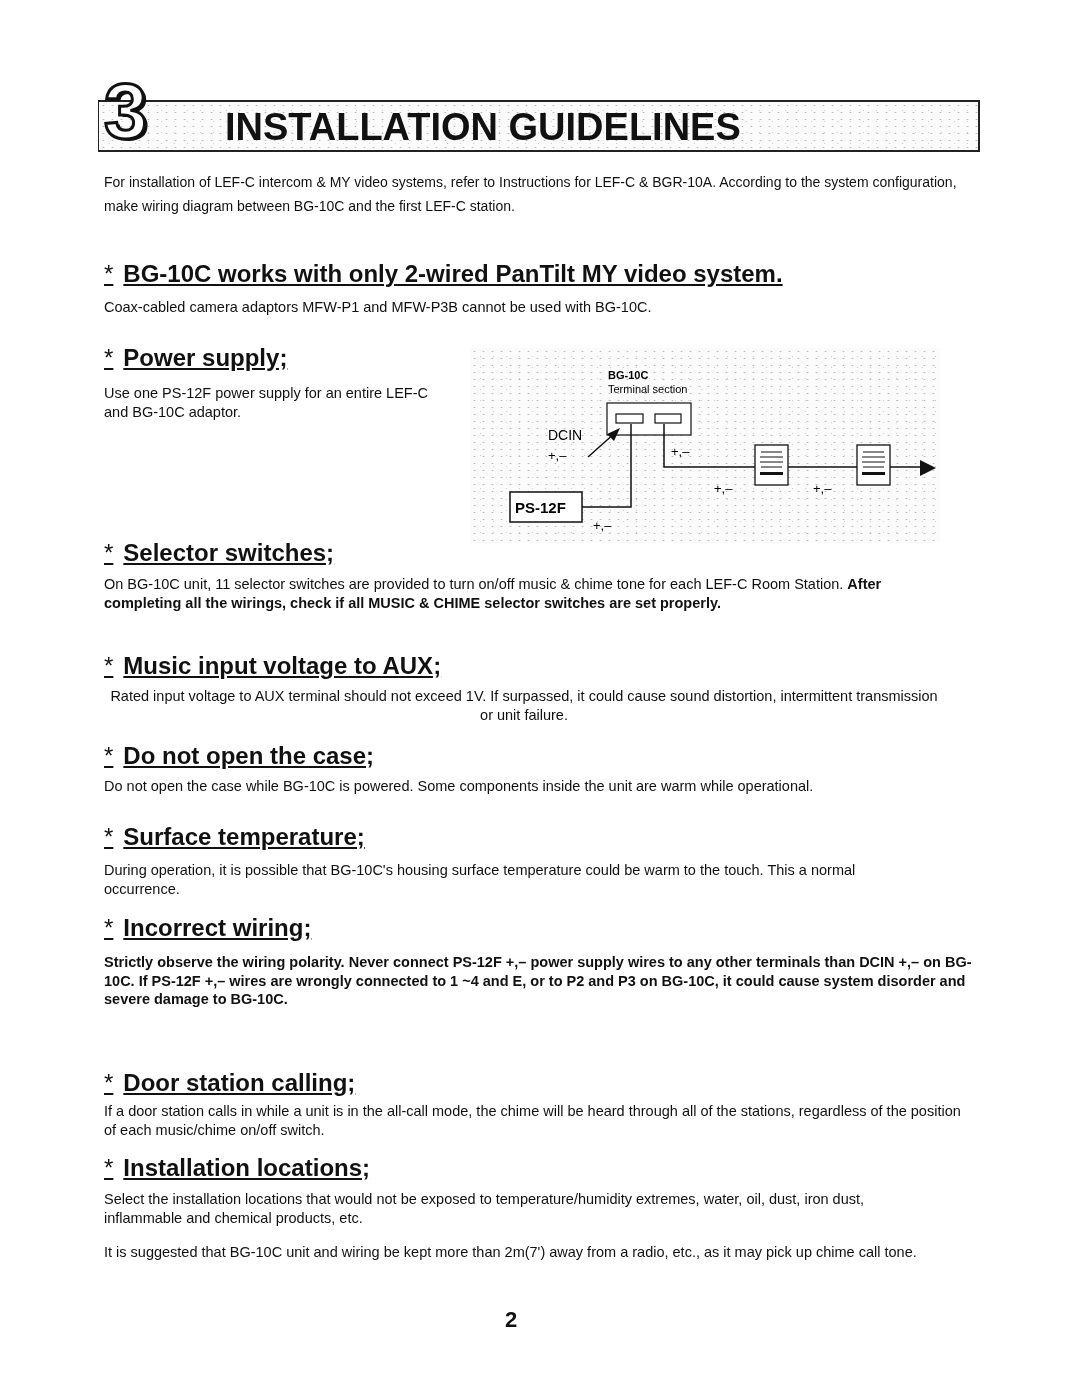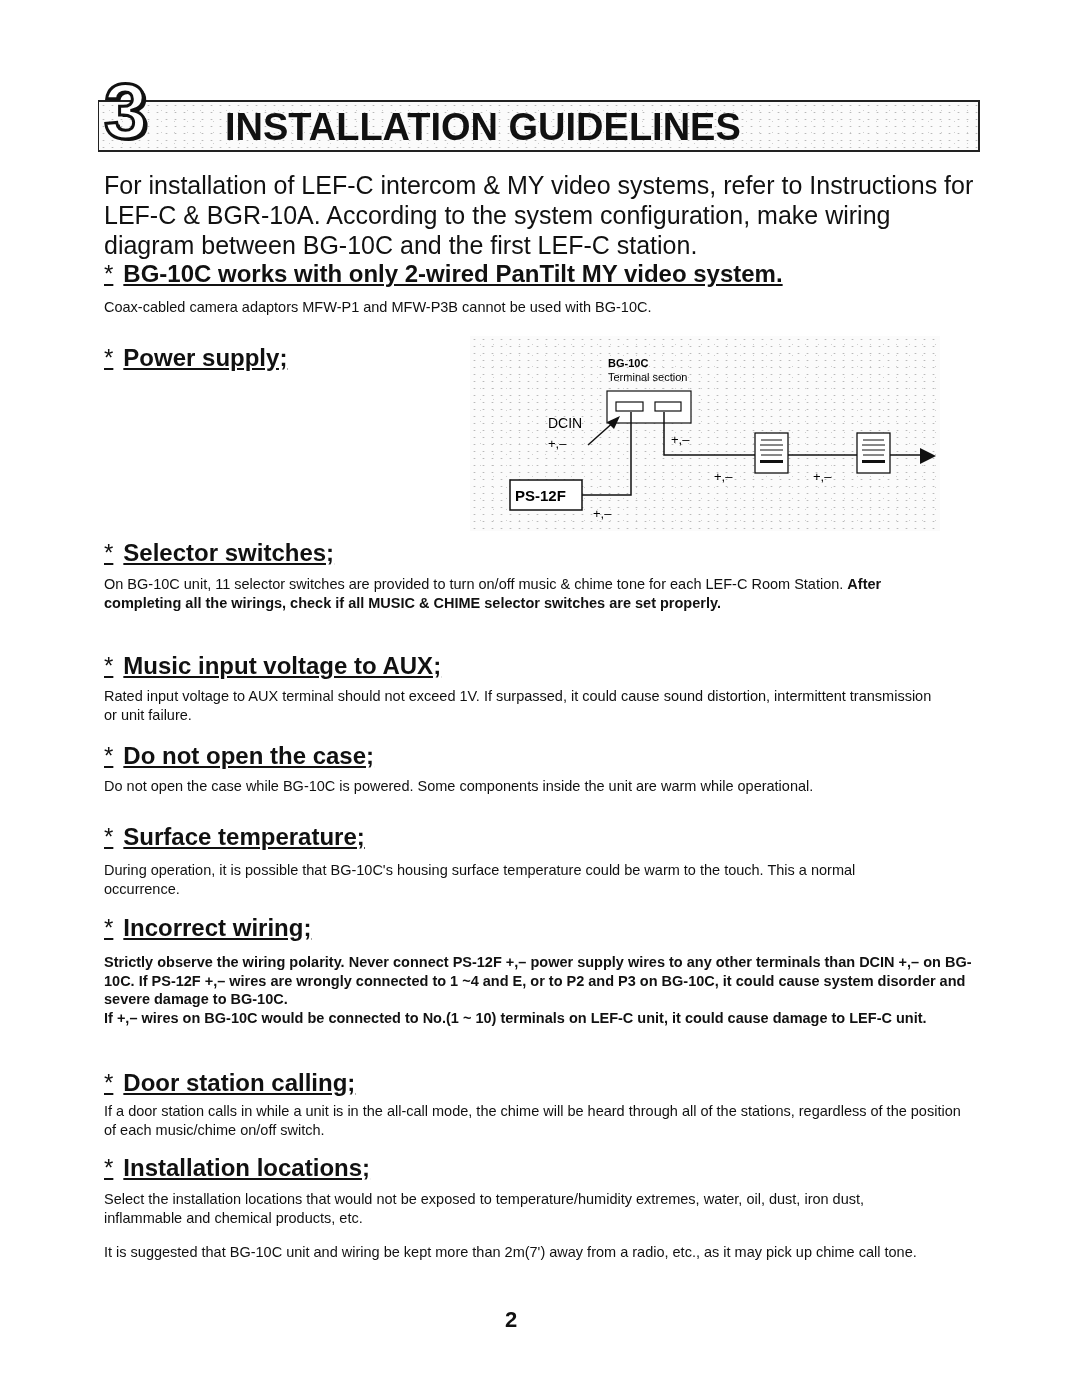--- a/index.html
+++ b/index.html
@@ -8,42 +8,43 @@
     background-color: #fbfbfb;
     background-image:
       radial-gradient(#b9b9b9 0.8px, transparent 1.1px),
       radial-gradient(#cfcfcf 0.7px, transparent 1px);
     background-size: 9px 7px, 13px 11px;
     background-position: 0 0, 4px 3px;
   }
   .header { position: absolute; left: 98px; top: 100px; width: 882px; height: 52px; border: 2px solid #222; border-left-width: 1px; box-sizing: border-box; }
   .header-num { position: absolute; left: 104px; top: 72px; font-family: "Liberation Sans", sans-serif; font-weight: bold; font-size: 78px; line-height: 78px; color: #fff; -webkit-text-stroke: 3px #111; text-shadow: 3px 2px 0 #111; }
   .header-title { position: absolute; left: 225px; top: 110px; font-weight: bold; font-size: 38px; letter-spacing: 0px; line-height: 34px; }
-  .intro { position: absolute; left: 104px; top: 170px; width: 880px; font-size: 25px; line-height: 30px; }
+  .intro { position: absolute; left: 104px; top: 170px; width: 880px; font-size: 14px; line-height: 24px; }
   .sec-h { position: absolute; left: 104px; font-size: 24px; font-weight: bold; text-decoration: underline; line-height: 22px; white-space: nowrap; }
   .sec-h .star { font-weight: normal; margin-right: 10px; }
   .body-txt { position: absolute; left: 104px; width: 860px; font-size: 14.5px; line-height: 18.5px; }
   .b { font-weight: bold; }
-  .diagram { position: absolute; left: 470px; top: 336px; width: 470px; height: 195px; }
+  .diagram { position: absolute; left: 470px; top: 348px; width: 470px; height: 195px; }
   .page-num { position: absolute; left: 505px; top: 1307px; font-size: 22px; font-weight: bold; }
 </style>
 </head>
 <body>
 
 <div class="header stipple"></div>
 <div class="header-num">3</div>
 <div class="header-title">INSTALLATION GUIDELINES</div>
 
 <div class="intro">For installation of LEF-C intercom &amp; MY video systems, refer to Instructions for LEF-C &amp; BGR-10A.  According to the system configuration, make wiring diagram between BG-10C and the first LEF-C station.</div>
 
 <div class="sec-h" style="top:263px;"><span class="star">*</span><span>BG-10C works with only 2-wired PanTilt MY video system.</span></div>
 <div class="body-txt" style="top:298px;">Coax-cabled camera adaptors MFW-P1 and MFW-P3B cannot be used with BG-10C.</div>
 
 <div class="sec-h" style="top:347px;"><span class="star">*</span><span>Power supply;</span></div>
 <div class="body-txt" style="top:384px; width:350px;">
+  <div>Use one PS-12F power supply for an entire LEF-C and BG-10C adaptor.</div>
 </div>
 
 <div class="diagram stipple">
   <svg width="470" height="195" viewBox="0 0 470 195" xmlns="http://www.w3.org/2000/svg">
     <text x="138" y="31" font-family="Liberation Sans, sans-serif" font-size="11" font-weight="bold">BG-10C</text>
     <text x="138" y="45" font-family="Liberation Sans, sans-serif" font-size="11">Terminal section</text>
     <rect x="137" y="55" width="84" height="32" fill="#fff" stroke="#111" stroke-width="1.2"></rect>
     <rect x="146" y="66" width="27" height="9" fill="#fff" stroke="#111" stroke-width="1.2"></rect>
     <rect x="185" y="66" width="26" height="9" fill="#fff" stroke="#111" stroke-width="1.2"></rect>
     <text x="78" y="92" font-family="Liberation Sans, sans-serif" font-size="14">DCIN</text>
@@ -81,32 +82,31 @@
     </g>
     <line x1="420" y1="119" x2="452" y2="119" stroke="#111" stroke-width="1.5"></line>
     <polygon points="466,120 450,112 450,128" fill="#111"></polygon>
   </svg>
 </div>
 
 <div class="sec-h" style="top:542px;"><span class="star">*</span><span>Selector switches;</span></div>
 <div class="body-txt" style="top:575px; width:830px;"><span>On BG-10C unit, 11 selector switches are provided to turn on/off music &amp; chime tone for each LEF-C Room Station.  </span><span class="b">After completing all the wirings, check if all MUSIC &amp; CHIME selector switches are set properly.</span></div>
 
 <div class="sec-h" style="top:655px;"><span class="star">*</span><span>Music input voltage to AUX;</span></div>
-<div class="body-txt" style="top:687px; width:840px;">Rated input voltage to AUX terminal should not exceed 1V.  If surpassed, it could cause sound distortion, intermittent transmission or unit failure.</div>
+<div class="body-txt" style="top:687px; width:840px;text-align:center;">Rated input voltage to AUX terminal should not exceed 1V.  If surpassed, it could cause sound distortion, intermittent transmission or unit failure.</div>
 
 <div class="sec-h" style="top:745px;"><span class="star">*</span><span>Do not open the case;</span></div>
 <div class="body-txt" style="top:777px; width:800px;">Do not open the case while BG-10C is powered.  Some components inside the unit are warm while operational.</div>
 
 <div class="sec-h" style="top:826px;"><span class="star">*</span><span>Surface temperature;</span></div>
 <div class="body-txt" style="top:861px; width:820px;">During operation, it is possible that BG-10C's housing surface temperature could be warm to the touch. This a normal occurrence.</div>
 
 <div class="sec-h" style="top:917px;"><span class="star">*</span><span>Incorrect wiring;</span></div>
 <div class="body-txt b" style="top:953px; width:870px;">
   <div>Strictly observe the wiring polarity.  Never connect PS-12F +,–  power supply wires to any other terminals than DCIN +,–  on BG-10C.  If PS-12F +,–  wires are wrongly connected  to 1 ~4 and E, or to P2 and P3 on BG-10C, it could cause system disorder and severe damage to BG-10C.</div>
-  <div>If +,–  wires on BG-10C would be connected to No.(1 ~ 10) terminals on LEF-C unit,  it could cause damage to LEF-C unit.</div>
 </div>
 
 <div class="sec-h" style="top:1072px;"><span class="star">*</span><span>Door station calling;</span></div>
 <div class="body-txt" style="top:1102px; width:860px;">If a door station calls in while a unit is in the all-call mode, the chime will be heard through all of the stations, regardless of the position of each music/chime on/off switch.</div>
 
 <div class="sec-h" style="top:1157px;"><span class="star">*</span><span>Installation locations;</span></div>
 <div class="body-txt" style="top:1190px; width:830px;">Select the installation locations that would not be exposed to temperature/humidity extremes, water, oil, dust, iron dust, inflammable and chemical products, etc.</div>
 <div class="body-txt" style="top:1243px; width:870px;">It is suggested that BG-10C unit and wiring be kept more than 2m(7') away from a radio, etc., as it may pick up chime call tone.</div>
 
 <div class="page-num">2</div>

